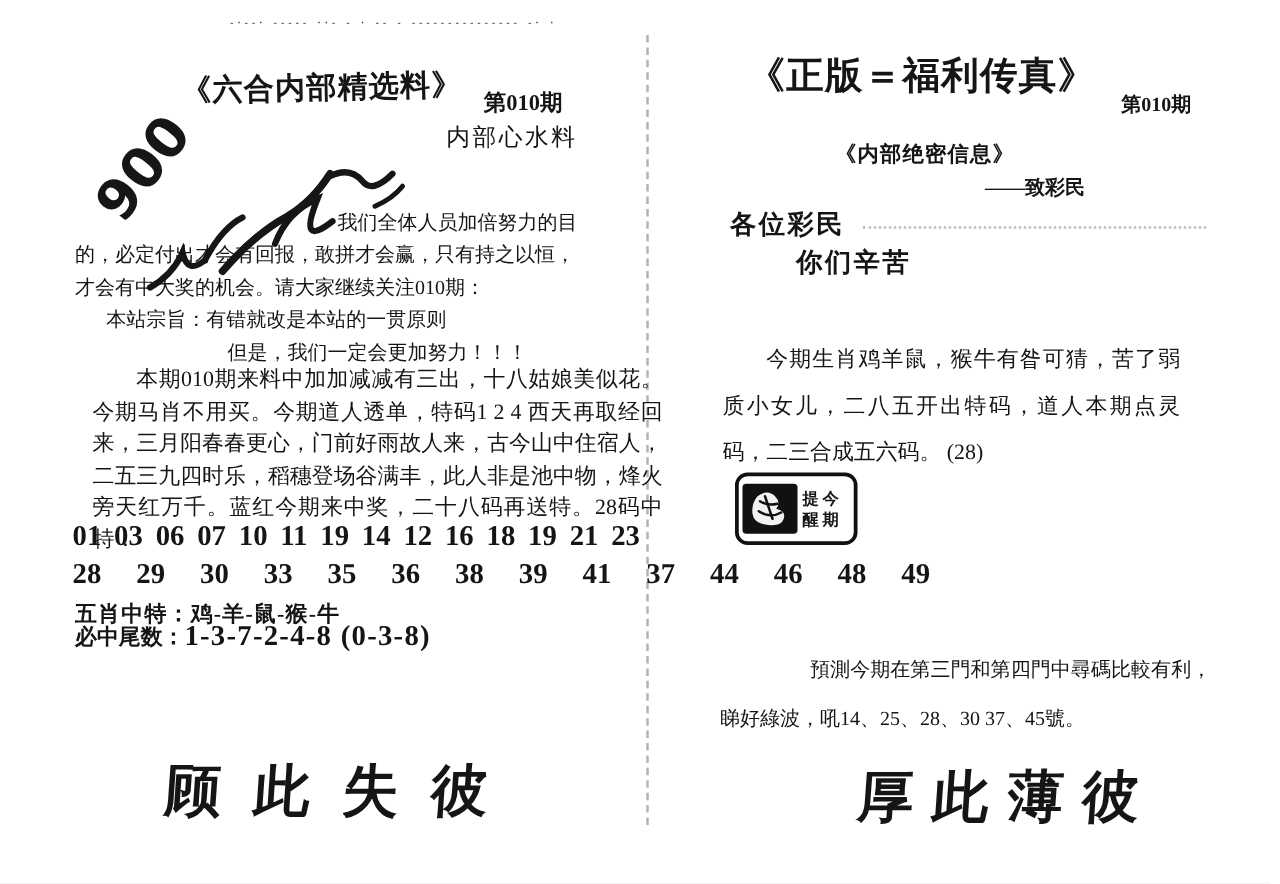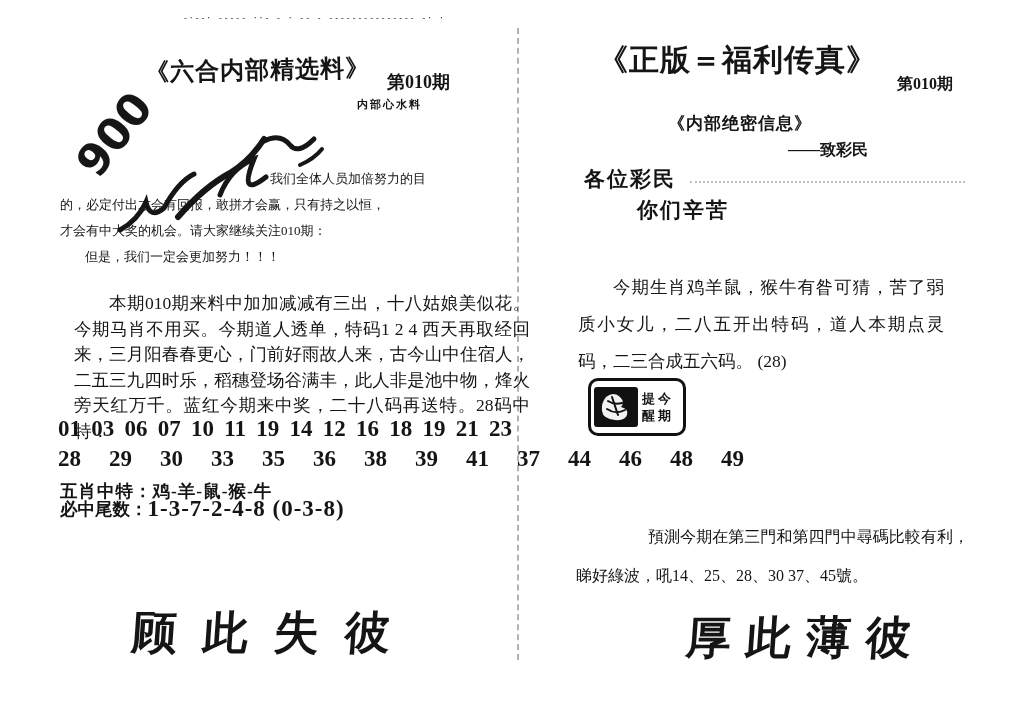--- a/index.html
+++ b/index.html
@@ -13,23 +13,23 @@
   
   .divider{left:517px;top:28px;height:632px;width:0;border-left:2px dashed #6a6a6a;opacity:.5;}
 
   
   .fax-noise{left:183px;top:14px;width:260px;font-size:8px;letter-spacing:1px;color:#2a2a2a;
     font-family:"DejaVu Sans Mono", monospace;white-space:nowrap;overflow:hidden;}
 
   
   .l-title{left:145px;top:54px;font-size:24px;font-weight:bold;letter-spacing:1px;transform:rotate(-1.2deg);}
   .l-issue{left:387px;top:70px;font-size:18px;font-weight:bold;}
-  .l-subtitle{left:357px;top:97px;font-size:11px;font-weight:bold;letter-spacing:2px;}
+  .l-subtitle{left:357px;top:97px;font-size:19px;font-weight:normal;letter-spacing:2px;}
 
-  .l-intro{left:60px;top:166px;width:453px;font-size:13px;line-height:26px;}
+  .l-intro{left:60px;top:166px;width:453px;font-size:16px;line-height:26px;}
   .l-intro div{white-space:nowrap;}
   .l-intro div:nth-child(1){padding-left:210px;}
   .l-intro div:nth-child(4){padding-left:25px;}
   .l-intro div:nth-child(5){padding-left:122px;}
 
   .l-body{left:74px;top:291px;width:456px;font-size:17.5px;line-height:25.5px;text-indent:2em;margin:0;}
 
   .num-row{left:58px;width:454px;display:flex;justify-content:space-between;
     font-size:23px;font-weight:600;font-family:"Liberation Serif", serif;}
   .num-row-1{top:416px;}
@@ -88,20 +88,21 @@
       <path d="M170 150 q10 -26 34 -36 q-16 40 12 18" stroke-width="5"></path>
       <path d="M214 96 q16 -8 26 4 q8 10 24 -6" stroke-width="5"></path>
       <path d="M250 120 q14 -6 22 -16" stroke-width="4"></path>
     </g>
   </svg>
 
   <div class="abs l-intro">
     <div>我们全体人员加倍努力的目</div>
     <div>的，必定付出才会有回报，敢拼才会赢，只有持之以恒，</div>
     <div>才会有中大奖的机会。请大家继续关注010期：</div>
+    <div>本站宗旨：有错就改是本站的一贯原则</div>
     <div>但是，我们一定会更加努力！！！</div>
   </div>
 
   <p class="abs l-body jp">本期010期来料中加加减减有三出，十八姑娘美似花。今期马肖不用买。今期道人透单，特码1 2 4 西天再取经回来，三月阳春春更心，门前好雨故人来，古今山中住宿人，二五三九四时乐，稻穗登场谷满丰，此人非是池中物，烽火旁天红万千。蓝红今期来中奖，二十八码再送特。28码中特：</p>
 
   <div class="abs num-row num-row-1">
       <span>01</span>
       <span>03</span>
       <span>06</span>
       <span>07</span>

